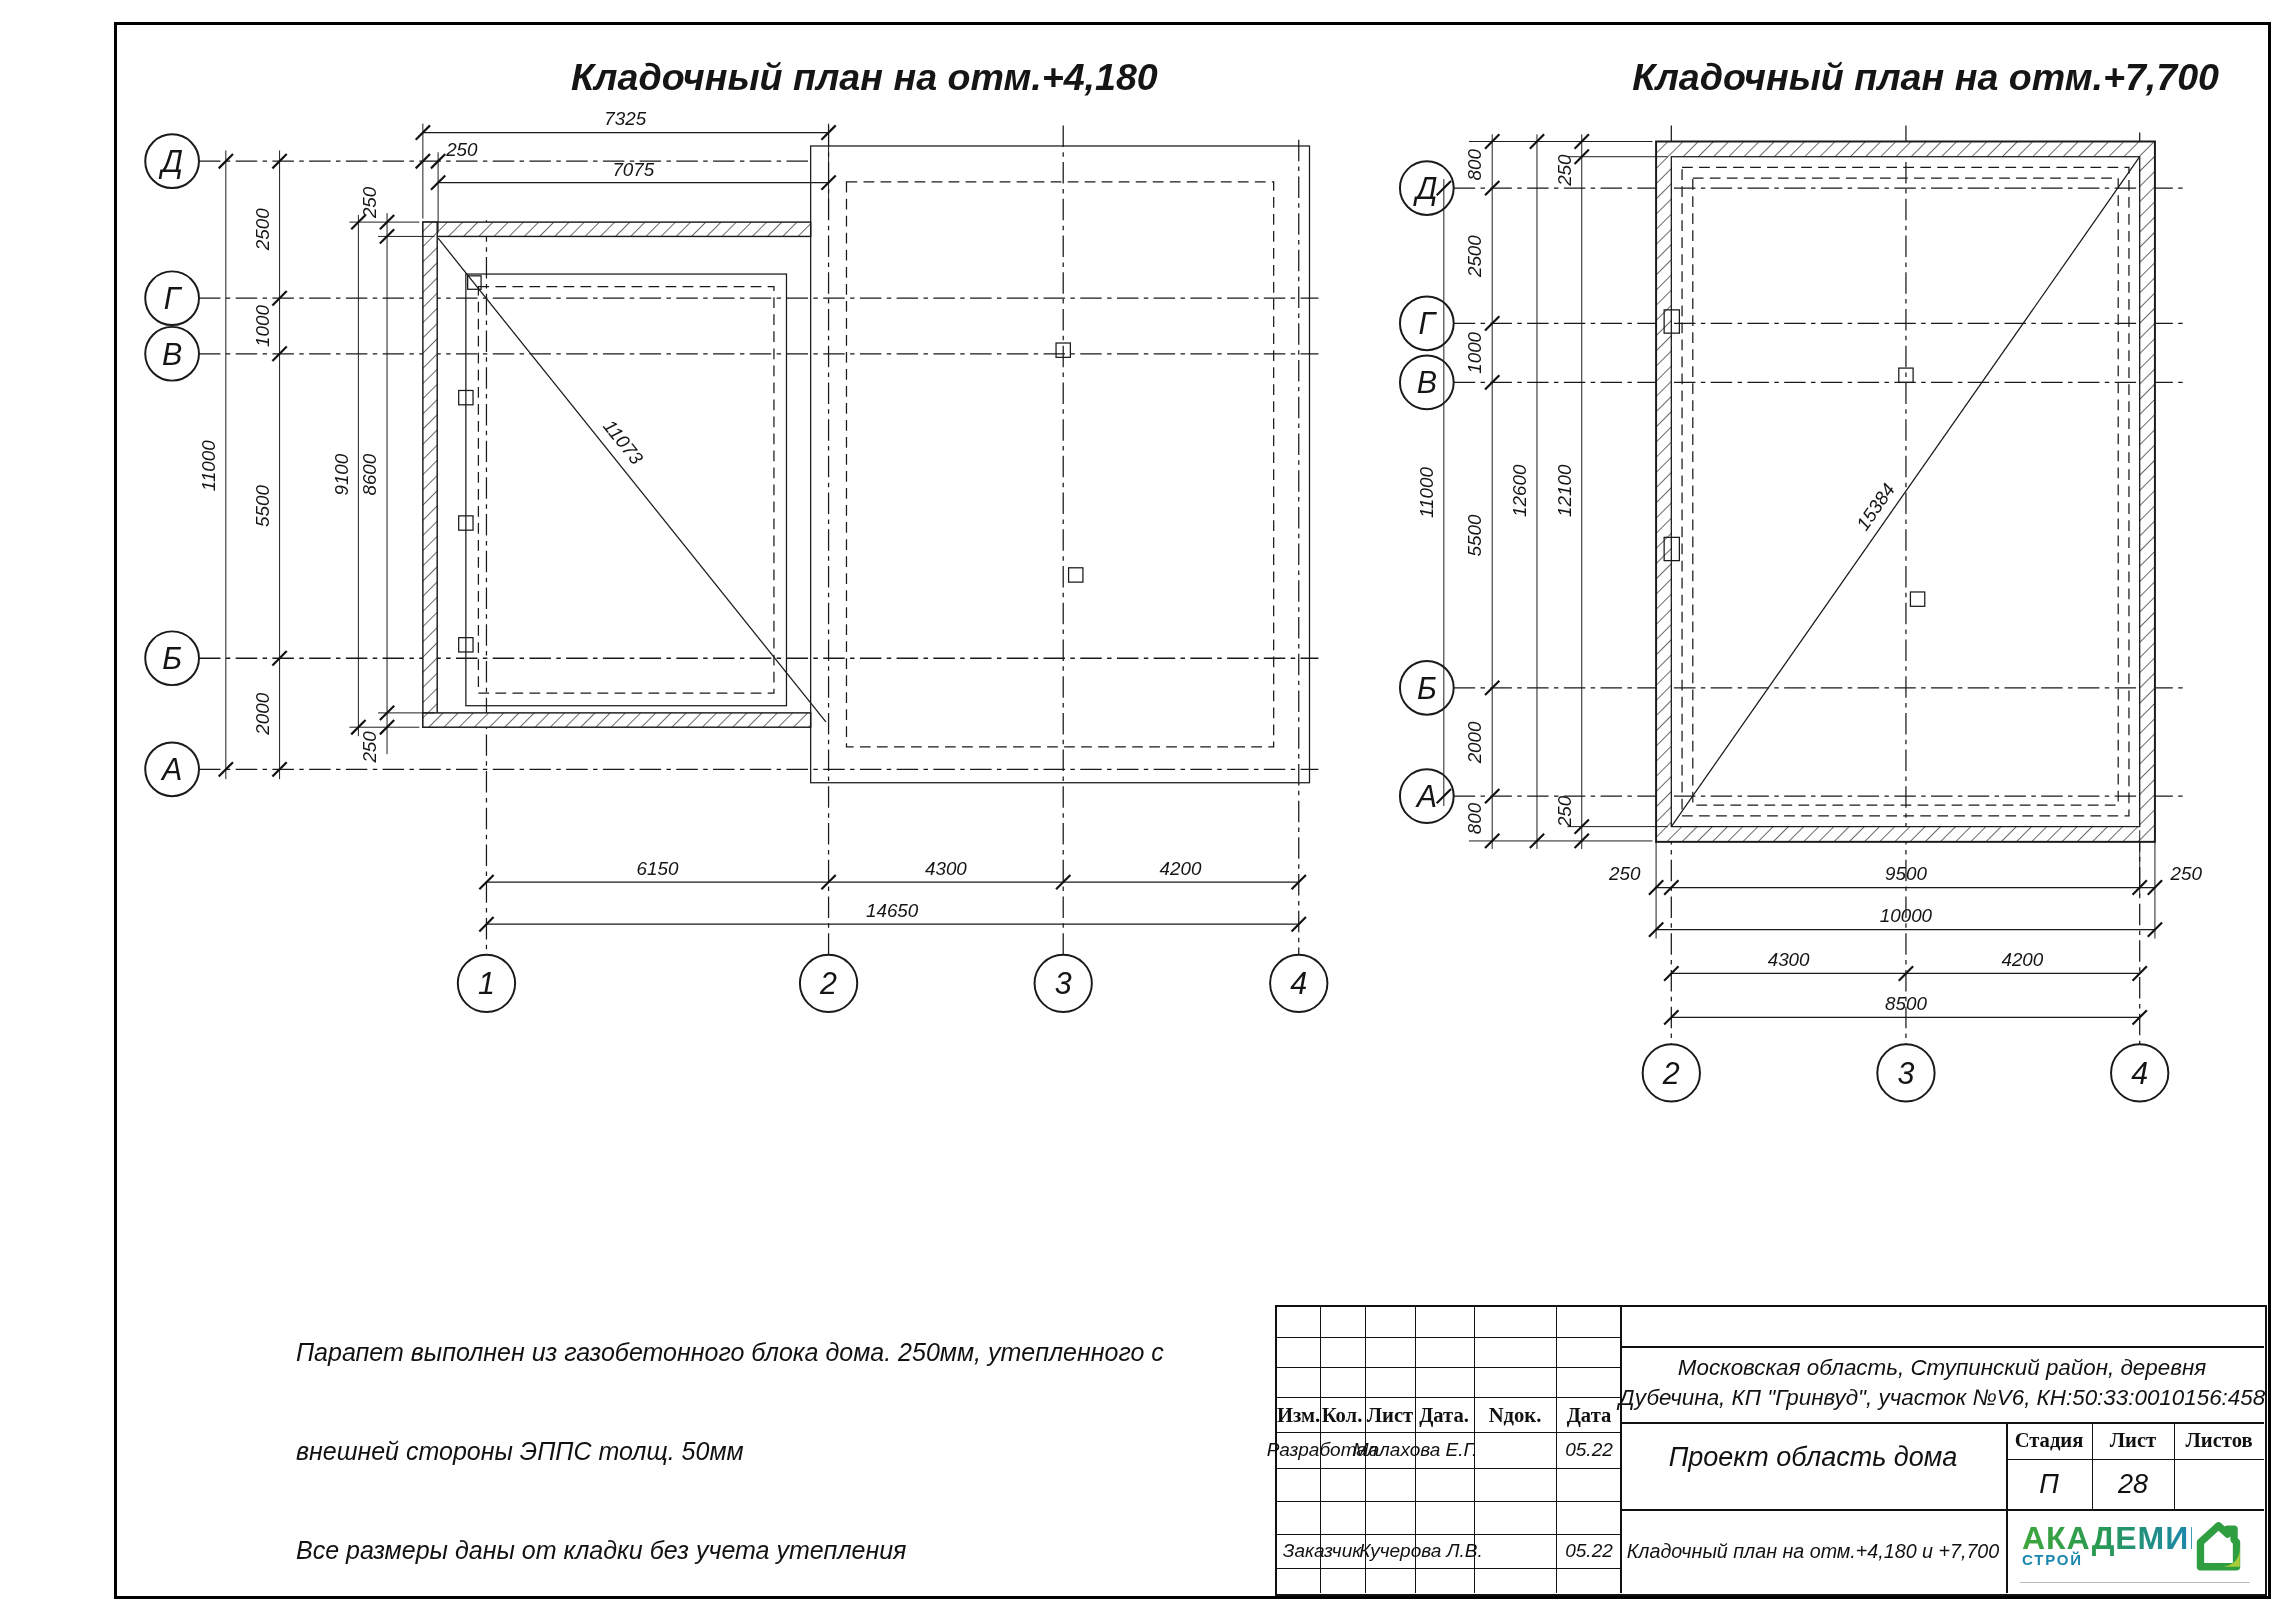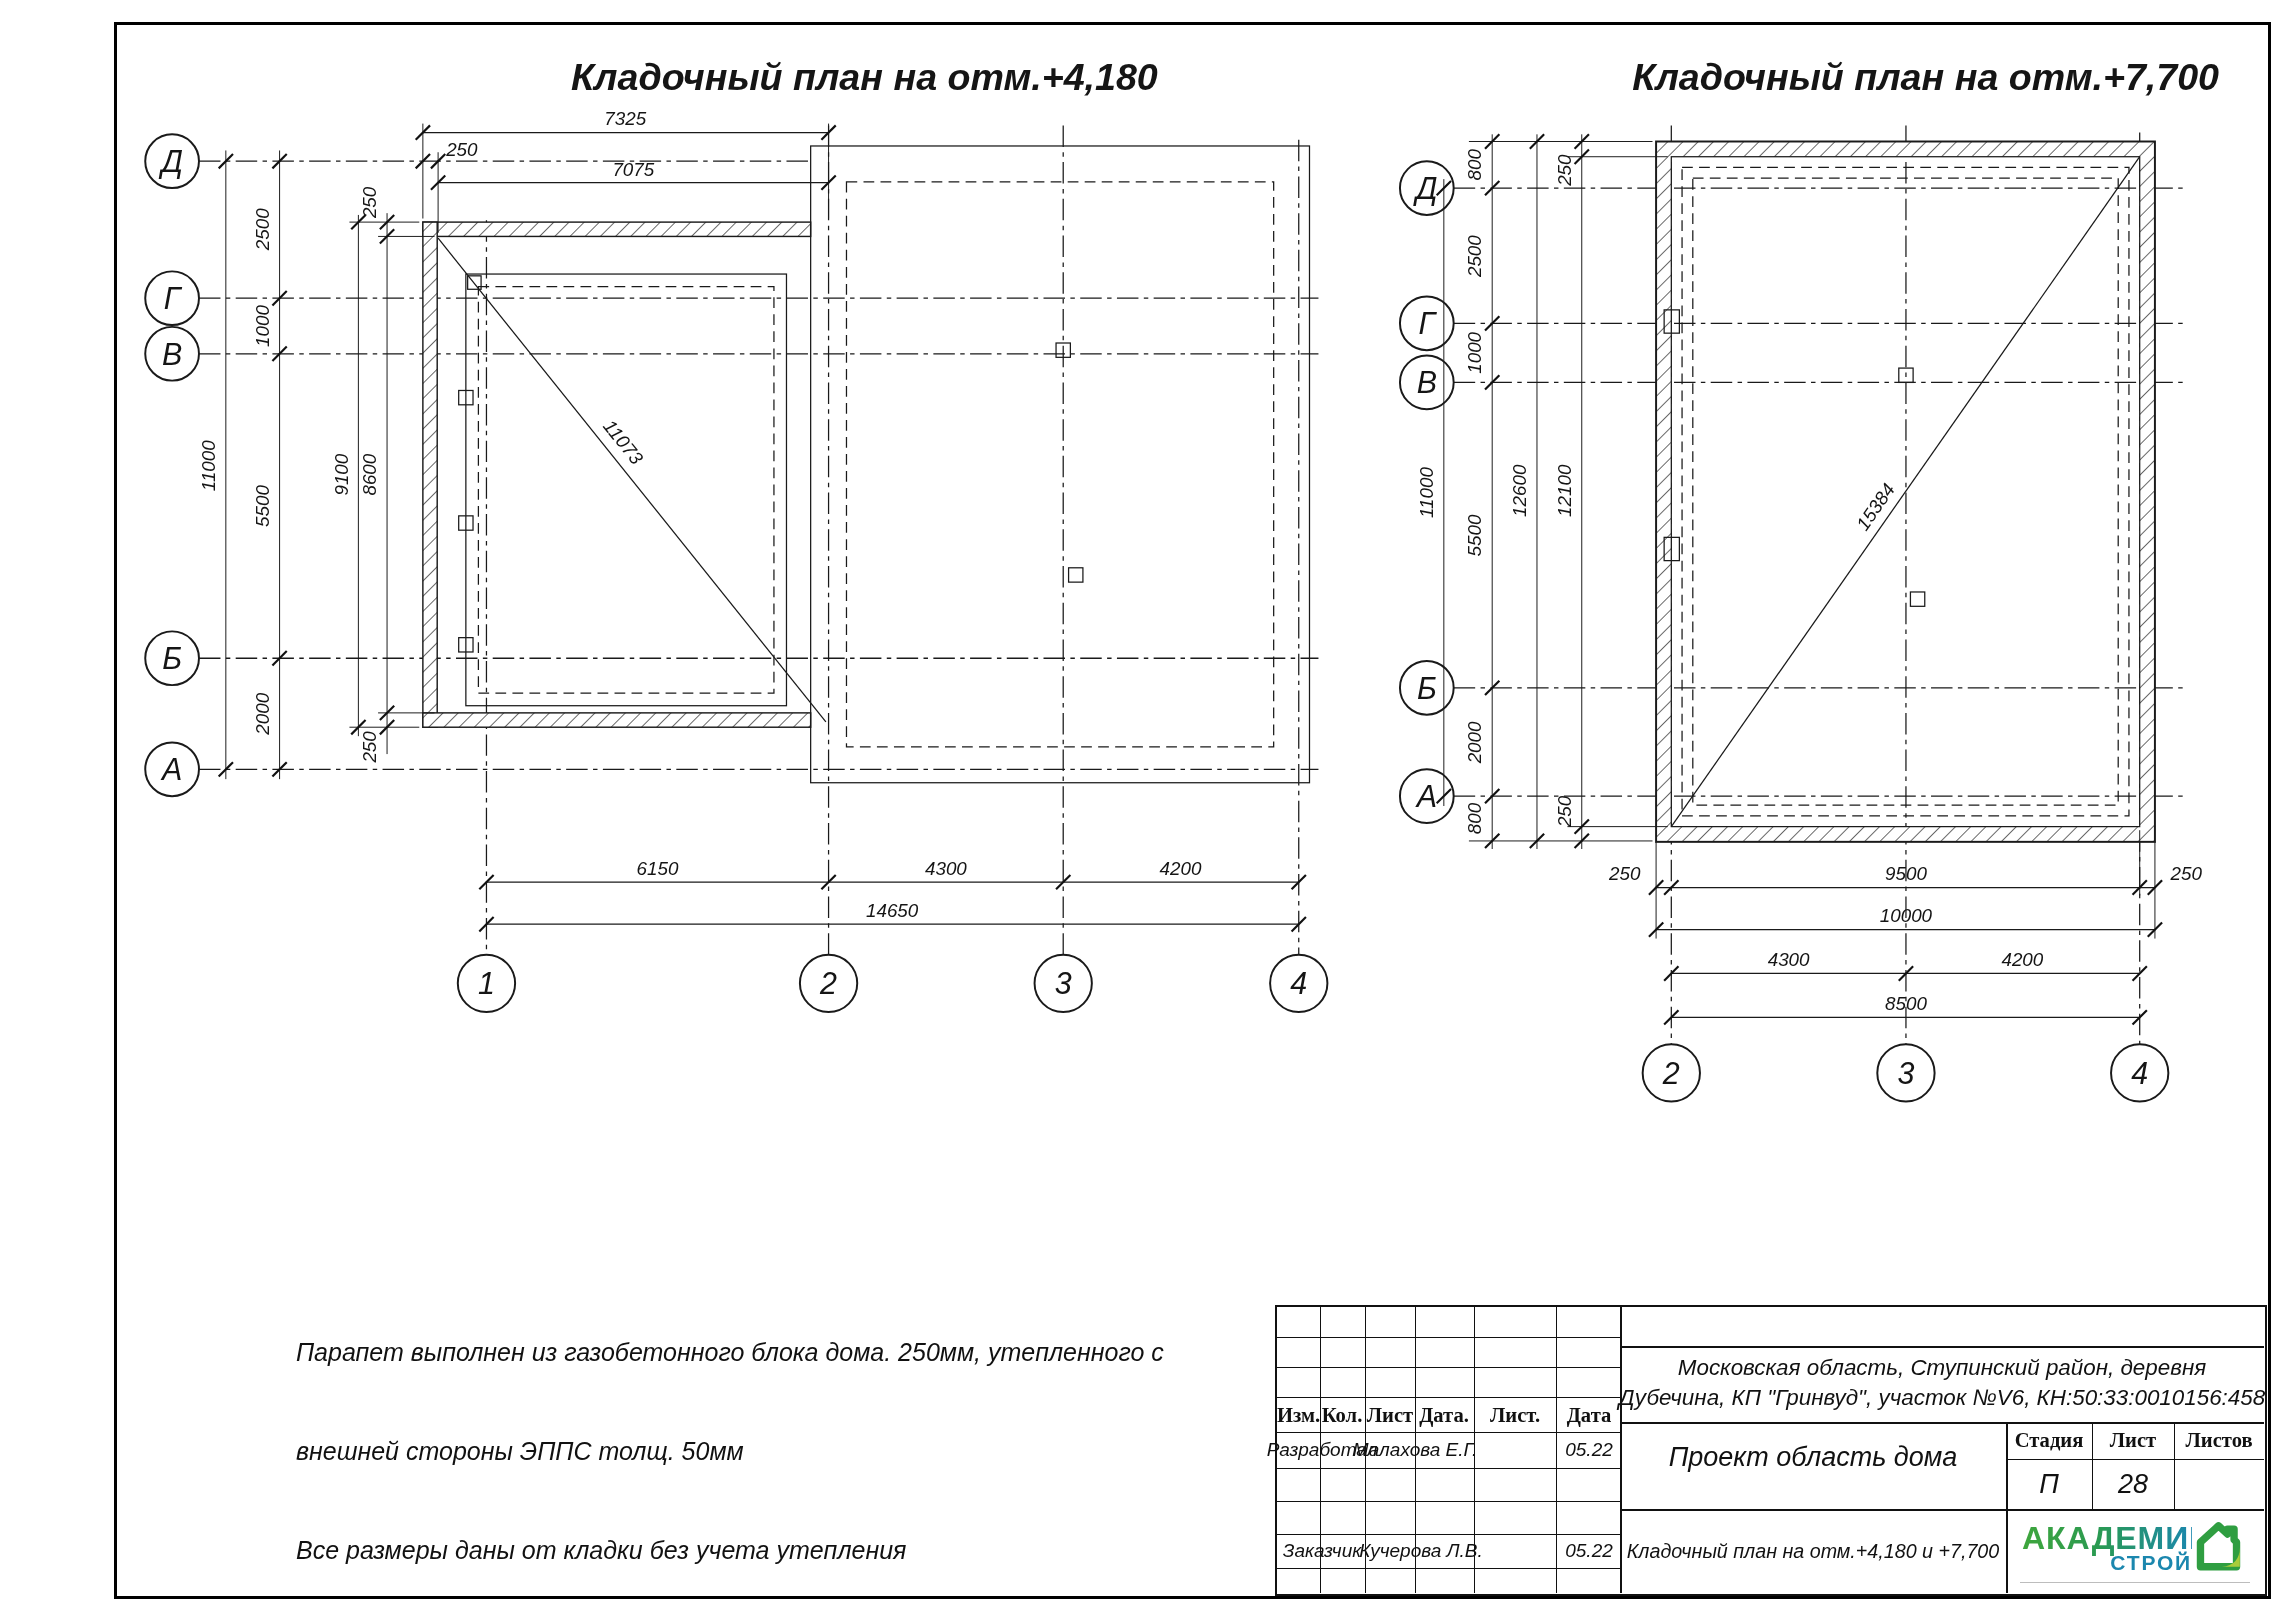--- a/index.html
+++ b/index.html
@@ -31,22 +31,22 @@
   .t{position:absolute;transform:translate(-50%,-50%);white-space:nowrap;}
   .serif{font-family:"Liberation Serif",serif;font-size:20.6px;font-weight:bold;}
   .ital{font-style:italic;font-size:19px;}
   #logo{position:absolute;left:729px;top:202px;width:258px;height:83px;}
   .logo-word1{font-weight:800;font-size:32px;letter-spacing:0.9px;
       background:linear-gradient(90deg,#3fa63c 0%,#2a9a52 45%,#1b87ae 100%);
       -webkit-background-clip:text;background-clip:text;color:transparent;
       font-family:"Liberation Sans",sans-serif;}
   @supports not ((background-clip:text) or (-webkit-background-clip:text)){
       .logo-word1{color:#2a9a52;}}
-  .logo-word2{font-weight:800;font-size:21px;color:#1b87ae;letter-spacing:1.8px;
-      text-align:right;margin-top:-5.4px;}
+  .logo-word2{font-weight:800;font-size:15px;color:#1b87ae;letter-spacing:1.8px;
+      text-align:left;margin-top:-5.4px;}
   .logo-underline{position:absolute;left:14.3px;right:14.3px;bottom:9px;border-top:1.8px solid #bdbdbd;}
 </style>
 </head>
 <body>
 
 <div id="page">
   <div id="frame"></div>
 
   <svg width="2293" height="1621" viewBox="0 0 2560 1810" style="position:absolute;left:0;top:0">
     <defs>
@@ -307,21 +307,21 @@
     <div class="hln" style="top:125px;width:343px"></div>
     <div class="hln" style="top:161px;width:343px"></div>
     <div class="hln" style="top:194px;width:343px"></div>
     <div class="hln" style="top:227px;width:343px"></div>
     <div class="hln" style="top:261px;width:343px"></div>
 
     <div class="t serif" style="left:21.5px;top:108px">Изм.</div>
     <div class="t serif" style="left:65px;top:108px">Кол.</div>
     <div class="t serif" style="left:113px;top:108px">Лист</div>
     <div class="t serif" style="left:167px;top:108px">Дата.</div>
-    <div class="t serif" style="left:238px;top:108px">Лист.</div>
+    <div class="t serif" style="left:238px;top:108px">Nдок.</div>
     <div class="t serif" style="left:312px;top:108px">Дата</div>
 
     <div class="t ital" style="left:45px;top:143px">Разработал</div>
     <div class="t ital" style="left:138px;top:143px">Малахова Е.Г.</div>
     <div class="t ital" style="left:312px;top:143px">05.22</div>
     <div class="t ital" style="left:45px;top:244px">Заказчик</div>
     <div class="t ital" style="left:144px;top:244px">Кучерова Л.В.</div>
     <div class="t ital" style="left:312px;top:244px">05.22</div>
 
     <div class="hln3" style="top:39px;left:343px;width:644px"></div>

